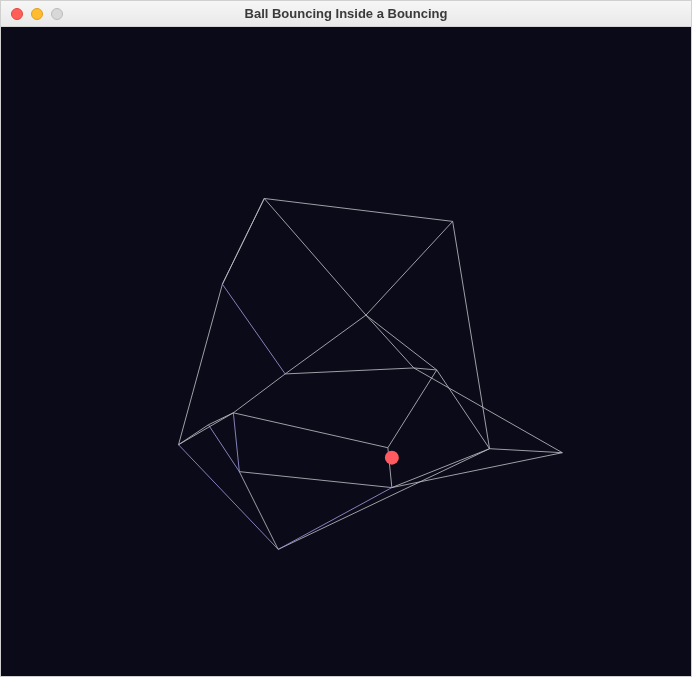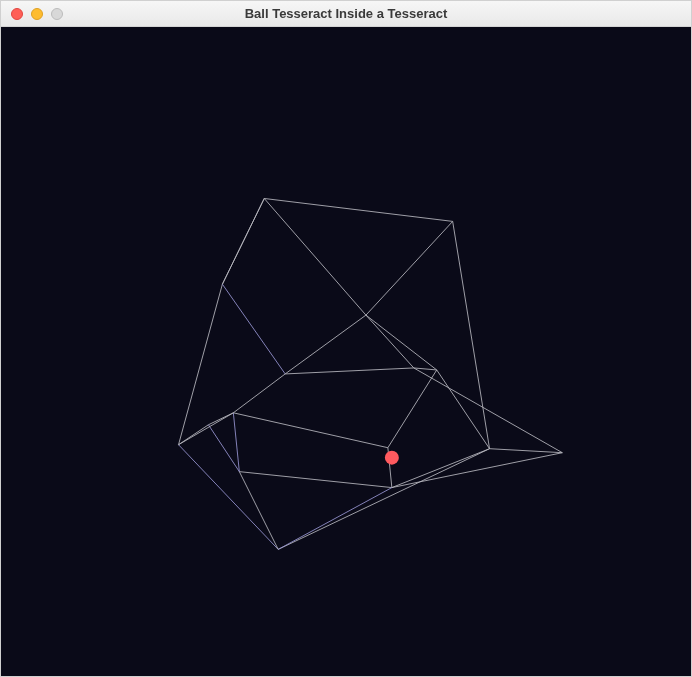--- a/index.html
+++ b/index.html
@@ -41,21 +41,21 @@
 </head>
 <body>
 
 <div class="window">
   <div class="titlebar">
     <div class="traffic-lights">
       <div class="tl tl-close"></div>
       <div class="tl tl-min"></div>
       <div class="tl tl-max"></div>
     </div>
-    <div class="titlebar-title">Ball Tesseract Inside a Tesseract</div>
+    <div class="titlebar-title">Ball Bouncing Inside a Bouncing</div>
   </div>
   <div class="viewport" style="background: rgb(10, 10, 24);">
     <svg id="scene-svg" viewBox="0 0 692 651">
         <line x1="264" y1="172" x2="453" y2="195" stroke="#b9b9c0" stroke-width="1" stroke-opacity="0.85"></line>
         <line x1="453" y1="195" x2="490" y2="423" stroke="#b9b9c0" stroke-width="1" stroke-opacity="0.85"></line>
         <line x1="490" y1="423" x2="278" y2="524" stroke="#b9b9c0" stroke-width="1" stroke-opacity="0.85"></line>
         <line x1="278" y1="524" x2="178" y2="419" stroke="#9a97d4" stroke-width="1" stroke-opacity="0.85"></line>
         <line x1="178" y1="419" x2="222" y2="258" stroke="#b9b9c0" stroke-width="1" stroke-opacity="0.85"></line>
         <line x1="222" y1="258" x2="264" y2="172" stroke="#b9b9c0" stroke-width="1" stroke-opacity="0.85"></line>
         <line x1="264" y1="172" x2="222" y2="258" stroke="#b9b9c0" stroke-width="1" stroke-opacity="0.85"></line>

